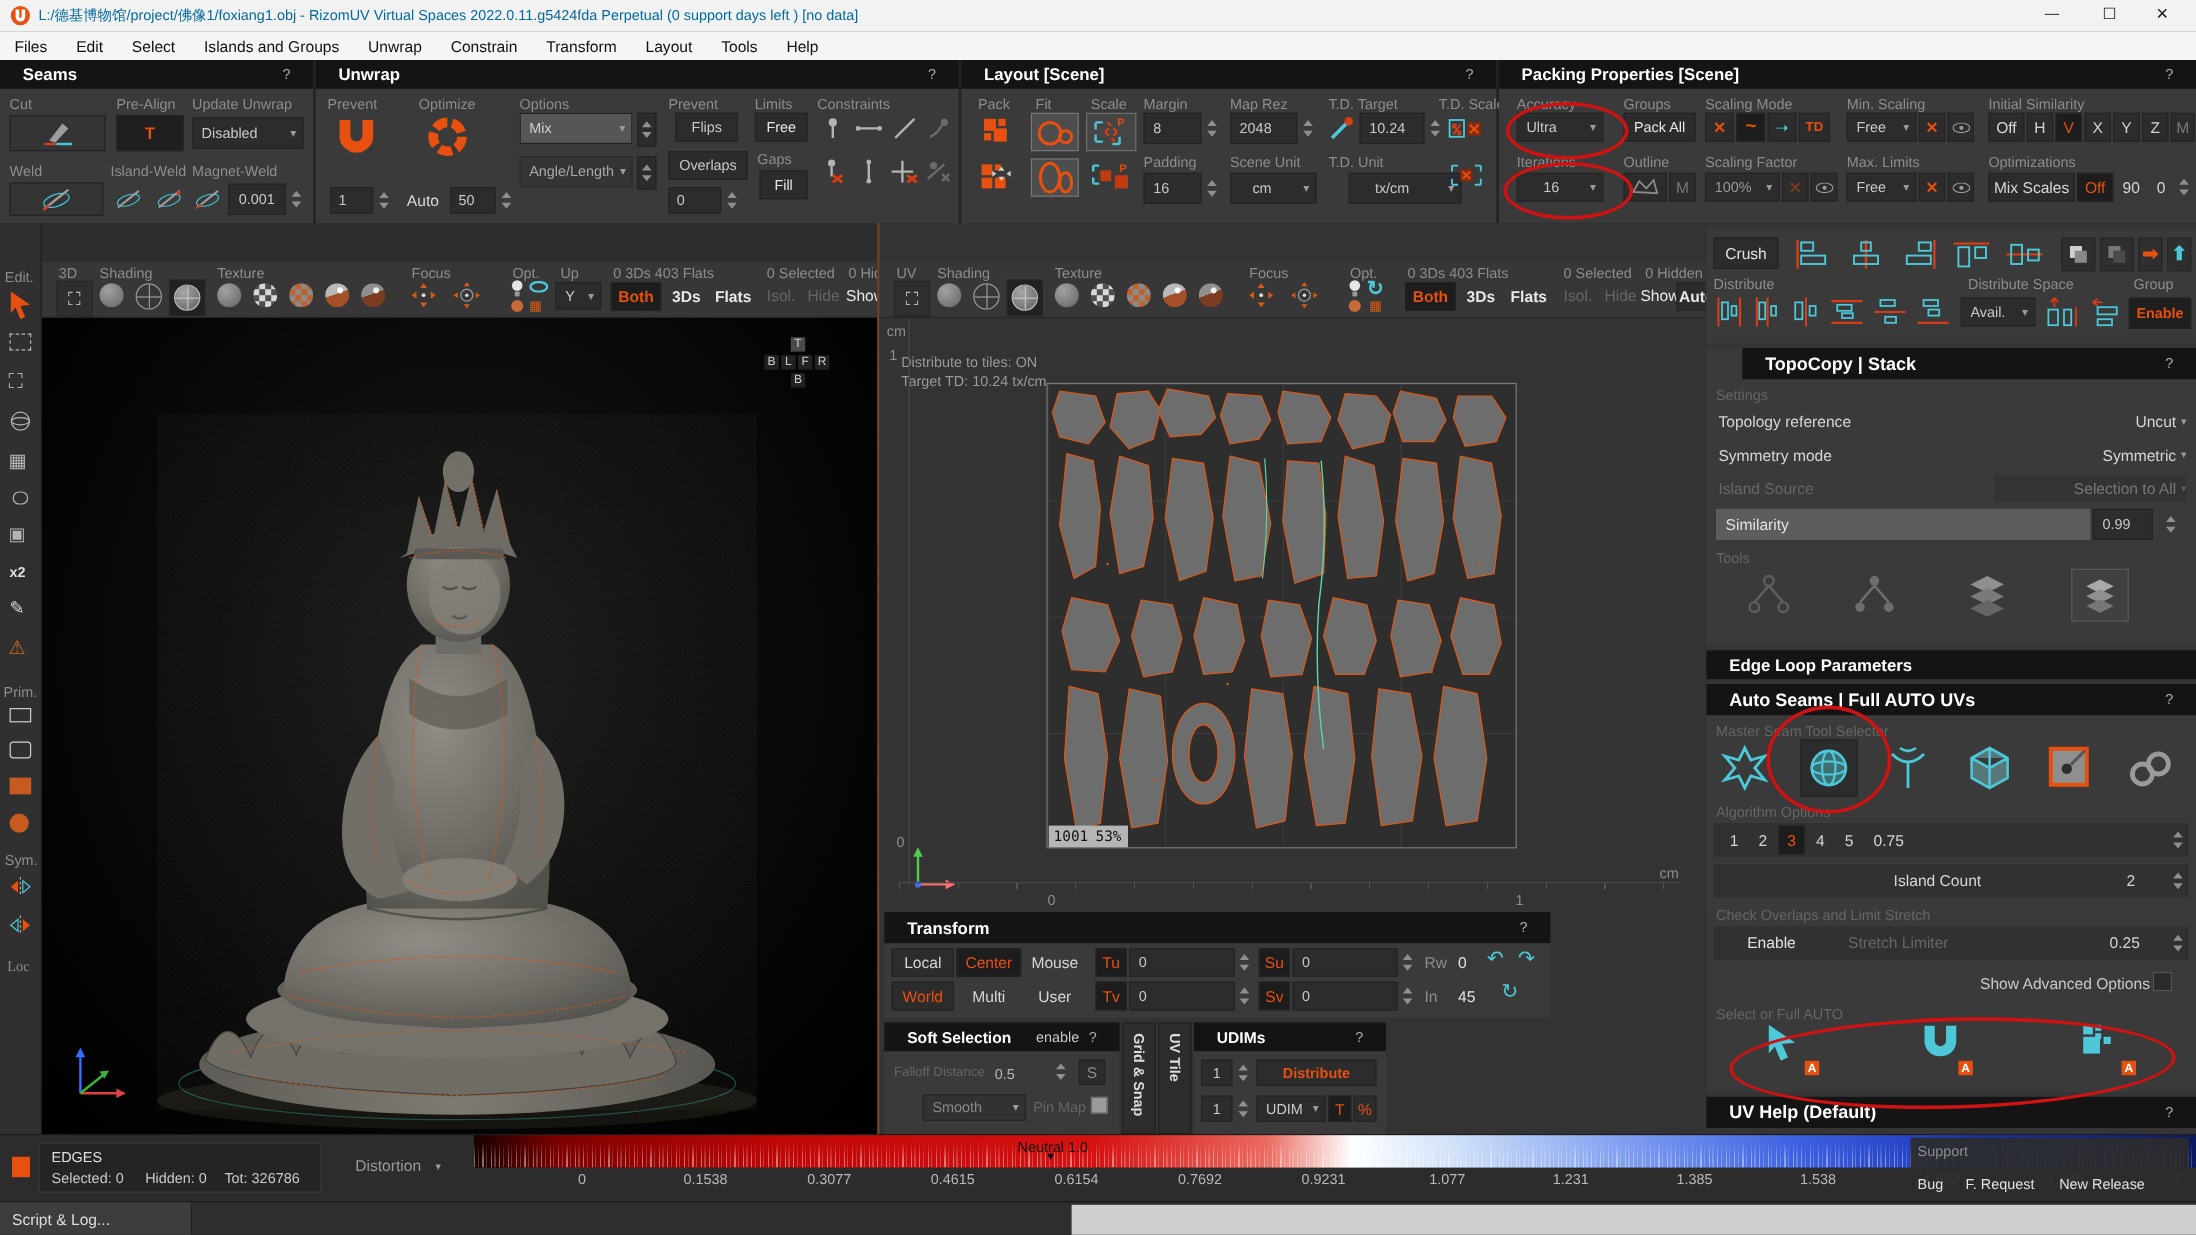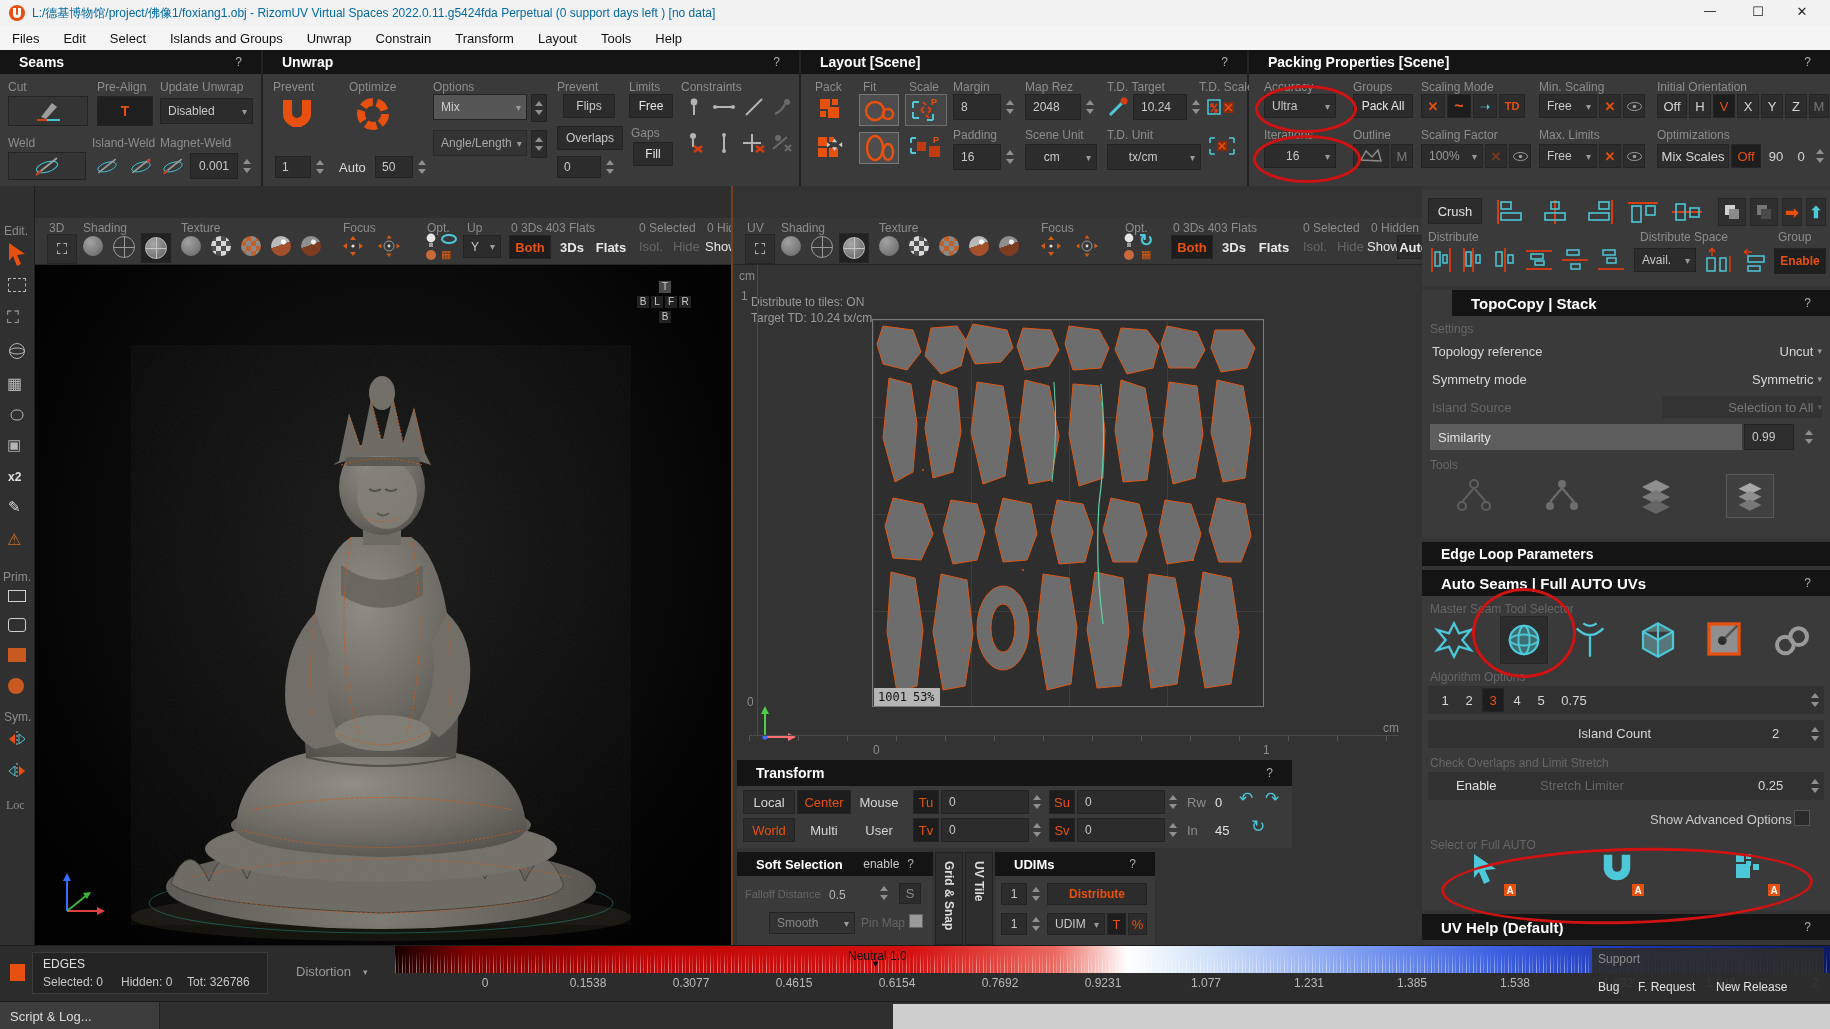--- a/index.html
+++ b/index.html
@@ -375,21 +375,21 @@
         </svg>
       </div>
     <div class="btn" style="left:332px;top:20px;width:54px;height:26px;justify-content:flex-start;padding-left:7px;">
         <span>10.24</span>
       </div>
     <span class="sp" style="left:388px;top:20px;height:26px;">
         <i class="u"></i>
         <i class="d"></i>
       </span>
     <span class="lbl" style="left:306px;top:54px;">T.D. Unit</span>
-    <div class="btn dd" style="left:306px;top:70px;width:94px;height:26px;">
+    <div class="btn dd" style="left:323px;top:70px;width:94px;height:26px;">
         <span style="margin:0 auto;">tx/cm</span>
       </div>
 
     <span class="lbl" style="left:398px;top:6px;">T.D. Scale</span>
     <div class="btn noborder" style="left:402px;top:20px;width:38px;height:28px;">
         <svg width="32" height="24" viewBox="0 0 32 24">
           <rect x="2" y="4" width="12" height="14" fill="none" stroke="#4cc8d8" stroke-width="1.5"></rect>
           <path d="M5,8 l6,8 M11,8 l-6,8 M5,8 l0,3 M5,8 l3,0 M11,16 l0,-3 M11,16 l-3,0" stroke="#d83c12" stroke-width="1.6"></path>
           <rect x="17" y="6" width="11" height="11" fill="#8a2a0a"></rect>
           <path d="M19,8 l7,7 M26,8 l-7,7" stroke="#e8500f" stroke-width="1.6"></path>
@@ -438,21 +438,21 @@
       </div>
     <div class="seg" style="left:350px;top:20px;width:22px;height:24px;color:#e8500f;font-weight:bold;">
         <span>✕</span>
       </div>
     <div class="seg" style="left:374px;top:20px;width:22px;height:24px;">
         <svg width="15" height="9" viewBox="0 0 15 9">
           <ellipse cx="7.5" cy="4.5" rx="7" ry="4" fill="none" stroke="#999"></ellipse>
           <circle cx="7.5" cy="4.5" r="1.8" fill="#999"></circle>
         </svg>
       </div>
-    <span class="lbl" style="left:408px;top:6px;">Initial Orientation</span>
+    <span class="lbl" style="left:408px;top:6px;">Initial Similarity</span>
     <div class="seg" style="left:408px;top:20px;width:30px;height:24px;">
         <span>Off</span>
       </div>
     <div class="seg" style="left:440px;top:20px;width:22px;height:24px;">
         <span>H</span>
       </div>
     <div class="seg on" style="left:464px;top:20px;width:22px;height:24px;">
         <span>V</span>
       </div>
     <div class="seg" style="left:488px;top:20px;width:22px;height:24px;">

